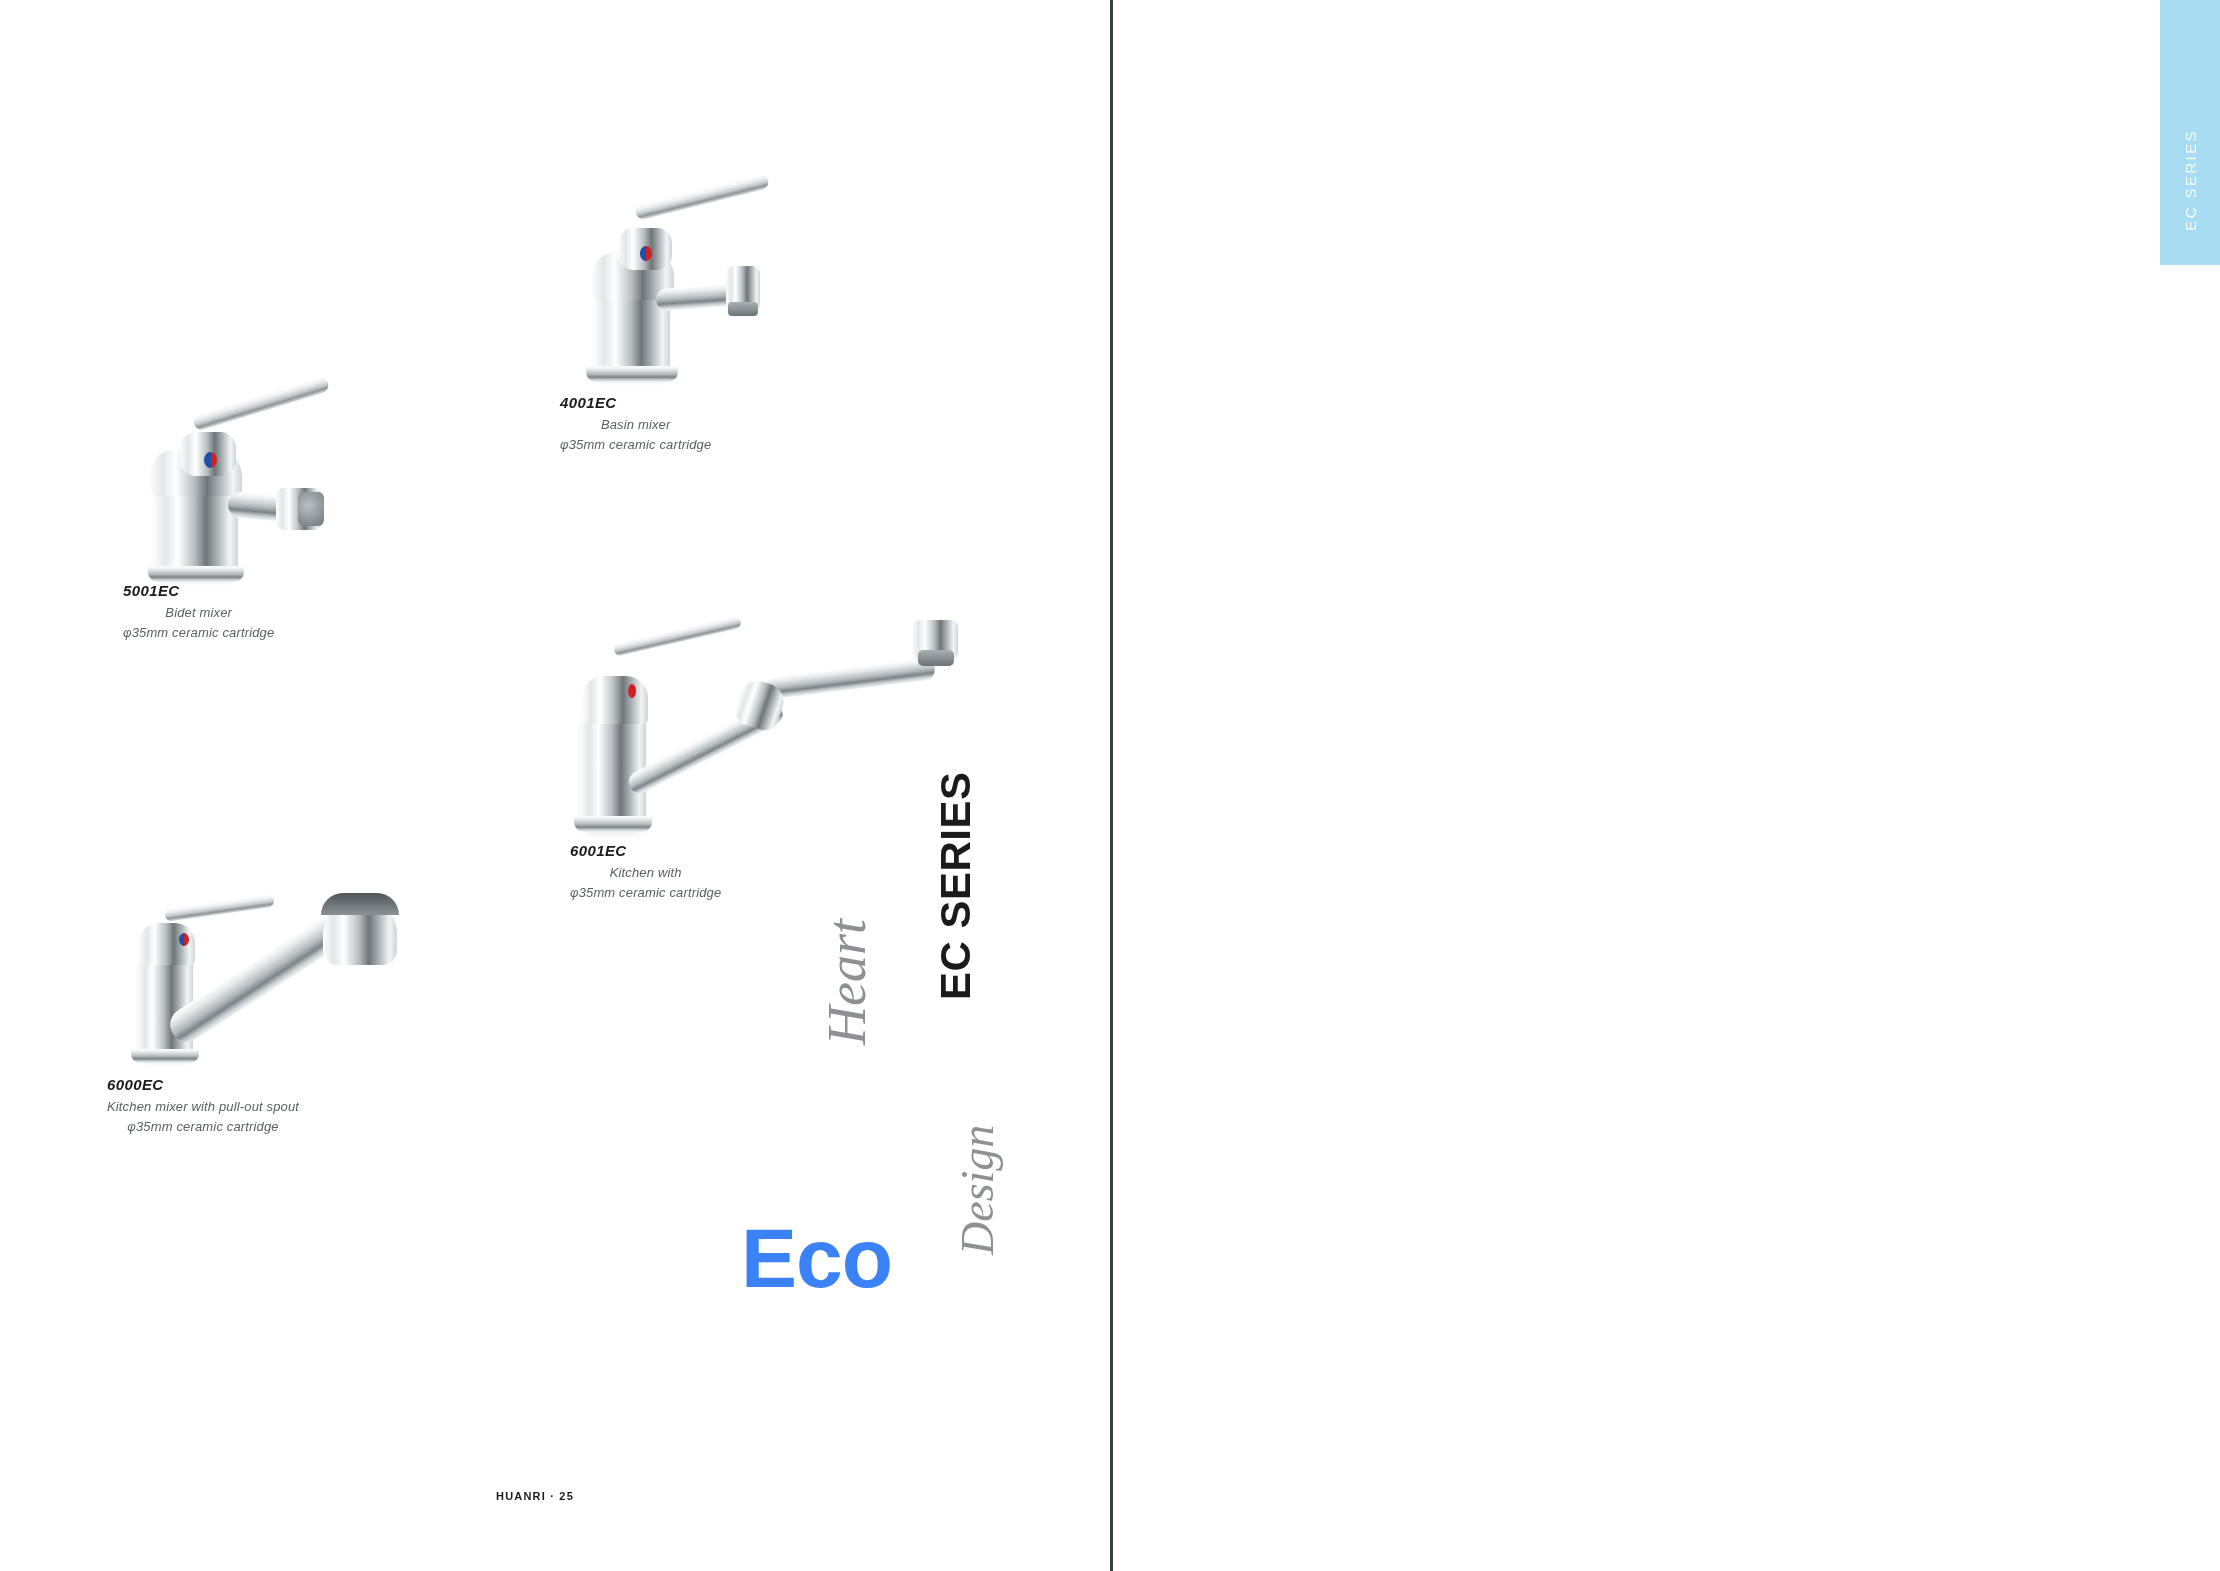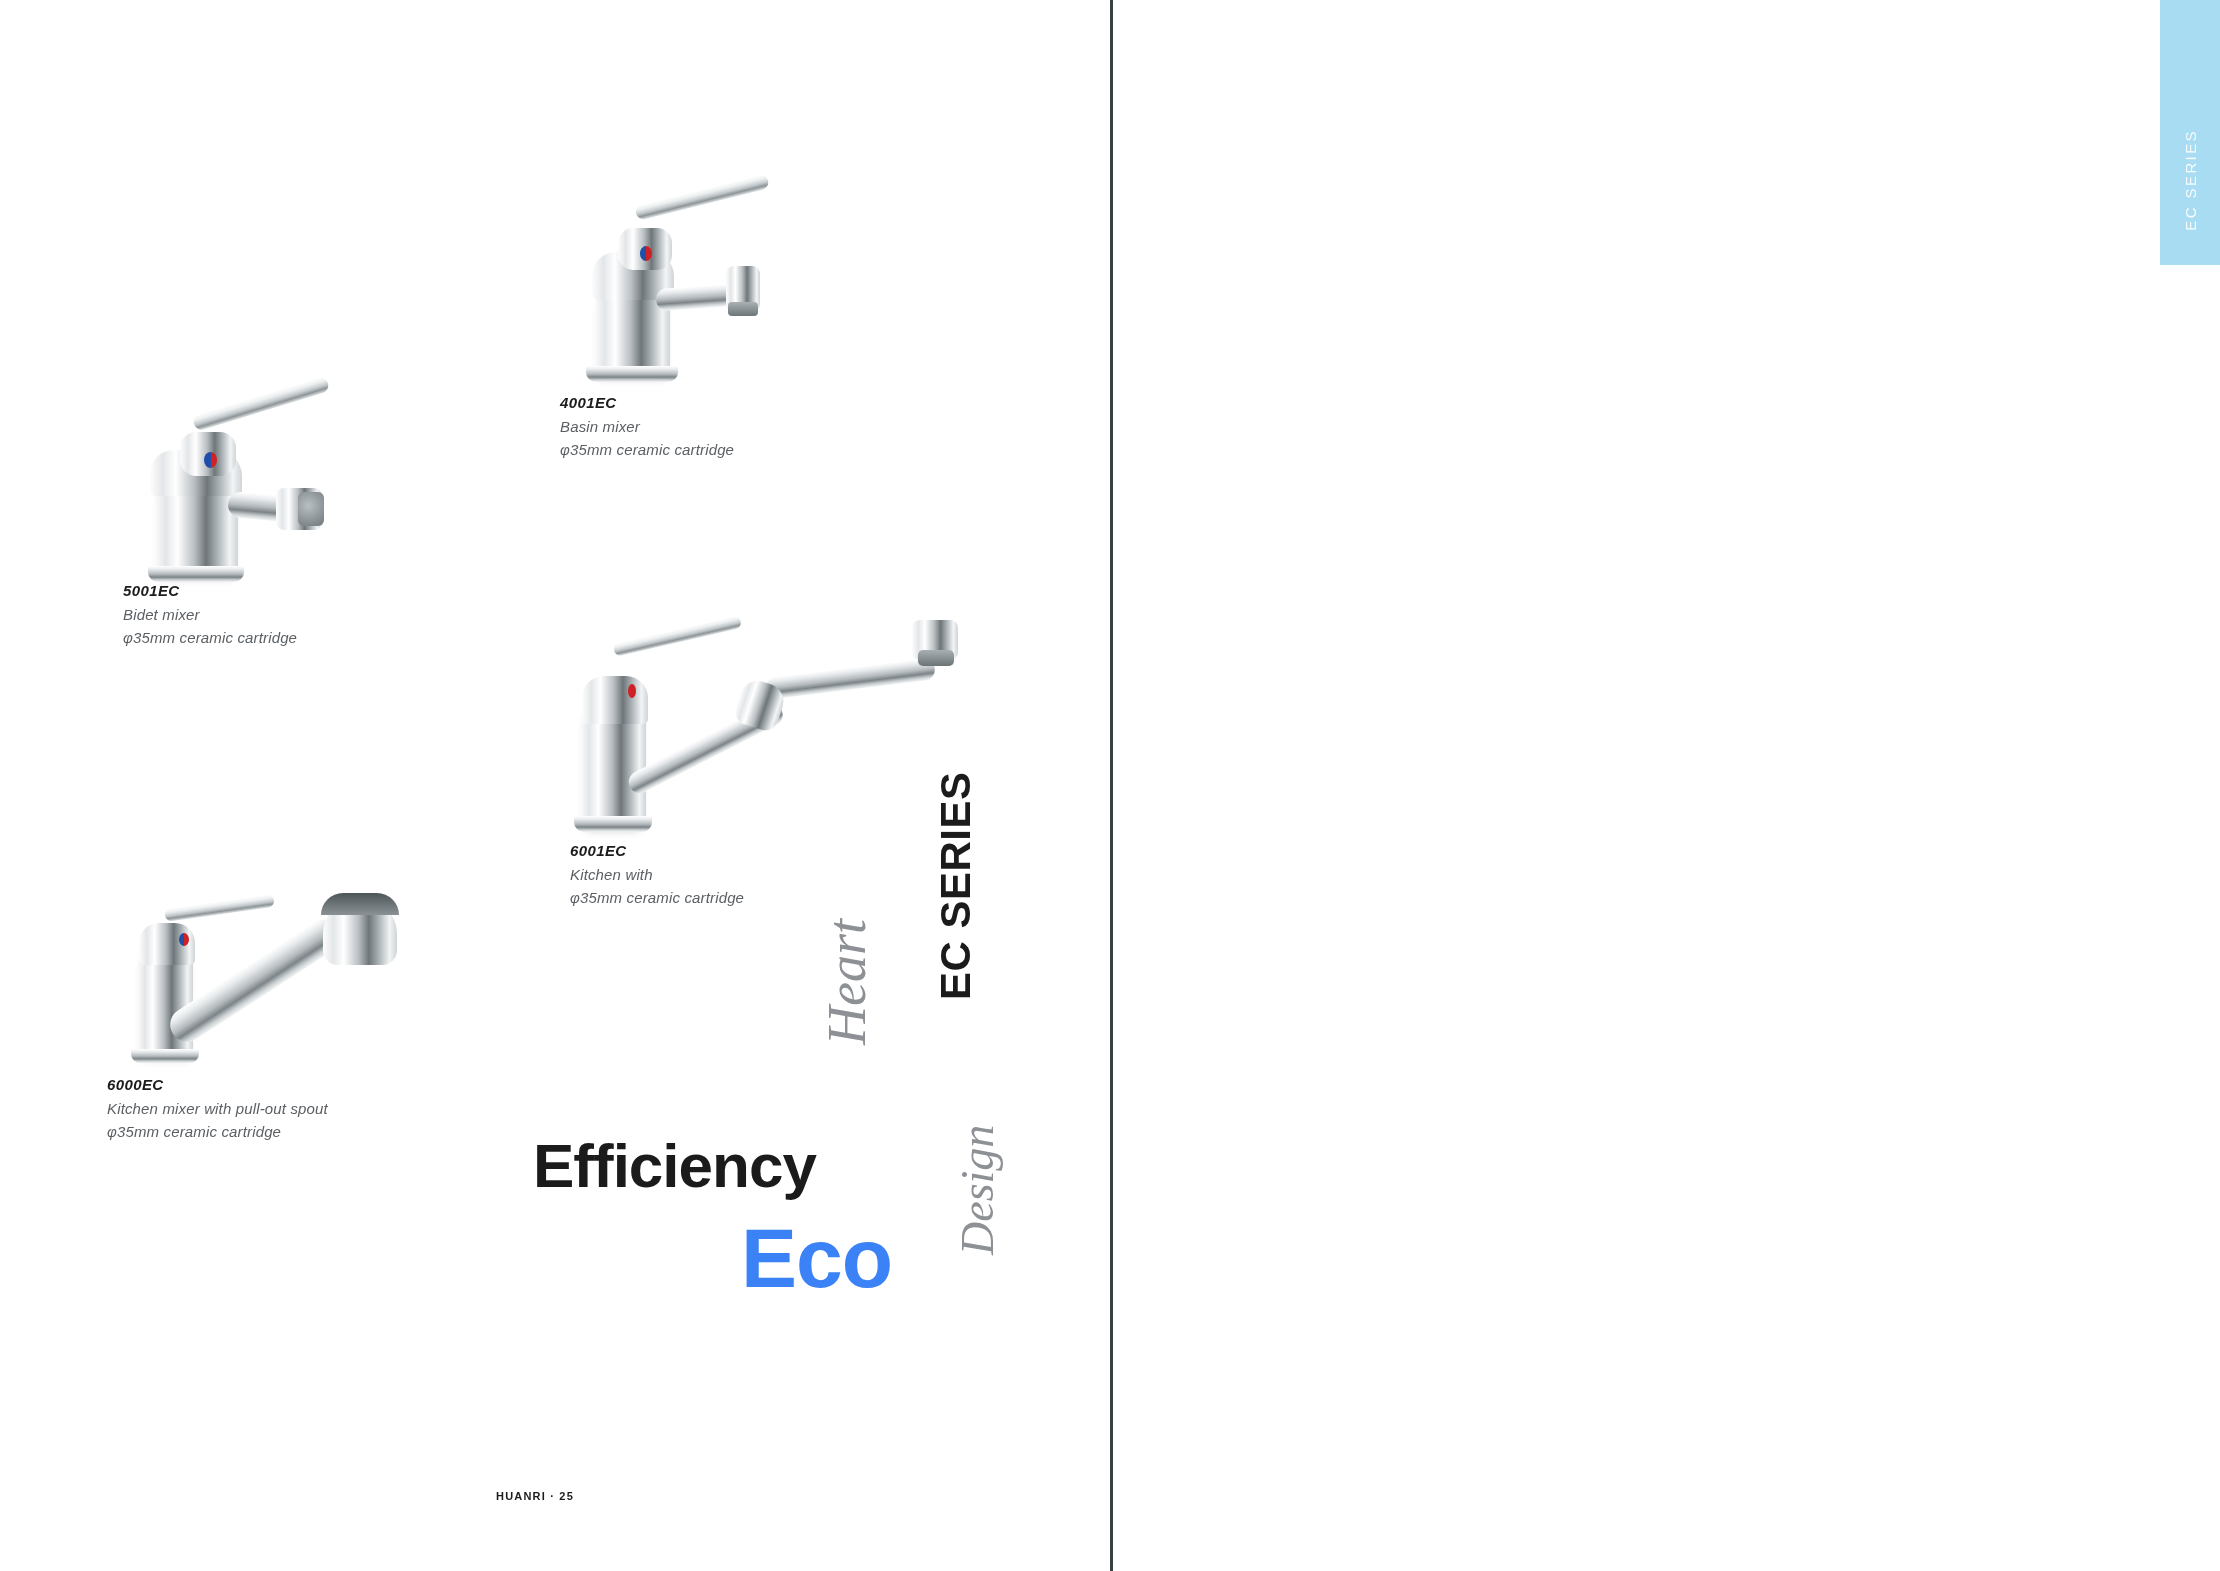--- a/index.html
+++ b/index.html
@@ -22,21 +22,21 @@
   
   .page{position:absolute;top:0;height:1571px;}
   .page-left{left:0;width:1110px;}
   .page-right{left:1113px;width:1107px;}
 
   
   .product{position:absolute;}
   .prod-img{position:relative;}
   .label{position:absolute;font-style:italic;}
   .code{font-size:15px;font-weight:700;color:#1c1c1c;letter-spacing:.4px;line-height:1.5;}
-  .desc{font-size:15px;color:#5a5f63;line-height:1.55;letter-spacing:.15px;}
+  .desc{font-size:13px;color:#5a5f63;line-height:1.55;letter-spacing:.15px;text-align:center;}
 
   
   .wordart{position:absolute;left:0;top:0;width:1110px;height:1571px;pointer-events:none;}
   .w-efficiency{position:absolute;left:533px;top:1135px;font-size:62px;font-weight:700;
                 color:#1b1b1b;letter-spacing:-1px;line-height:1;}
   .w-eco{position:absolute;left:741px;top:1216px;font-size:84px;font-weight:700;
          color:#3b82f6;letter-spacing:-1px;line-height:1;}
   .w-heart{position:absolute;left:820px;top:1045px;font-size:54px;color:#8d9094;
            font-family:"Liberation Serif",serif;font-style:italic;line-height:1;
            transform:rotate(-90deg);transform-origin:left top;white-space:nowrap;}
@@ -149,21 +149,20 @@
              background:linear-gradient(180deg,#4e5558,#8b9295);"></div>
       </div>
       <div class="label" style="left:-8px;top:199px;">
         <div class="code">6000EC</div>
         <div class="desc">Kitchen mixer with pull-out spout</div>
         <div class="desc">φ35mm ceramic cartridge</div>
       </div>
     </div>
 
     <div class="wordart">
-      <div class="w-efficiency">Efficiency</div>
       <div class="w-eco">Eco</div>
       <div class="w-heart">Heart</div>
       <div class="w-design">Design</div>
       <div class="w-ecseries">EC SERIES</div>
     </div>
 
     <div class="footer footer-left">HUANRI · 25</div>
   </div>
 
   <div class="page page-right">

